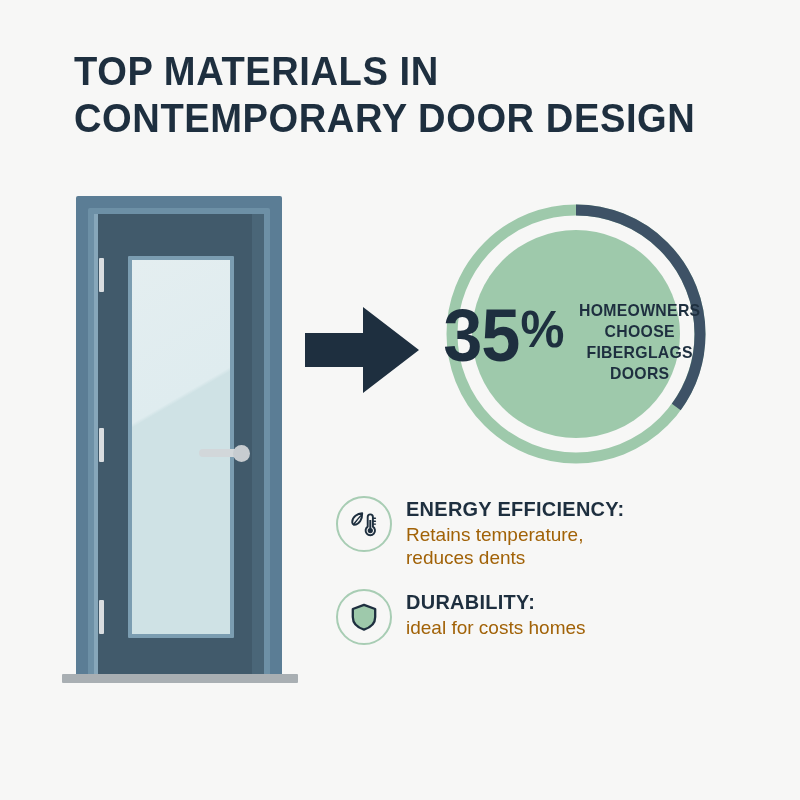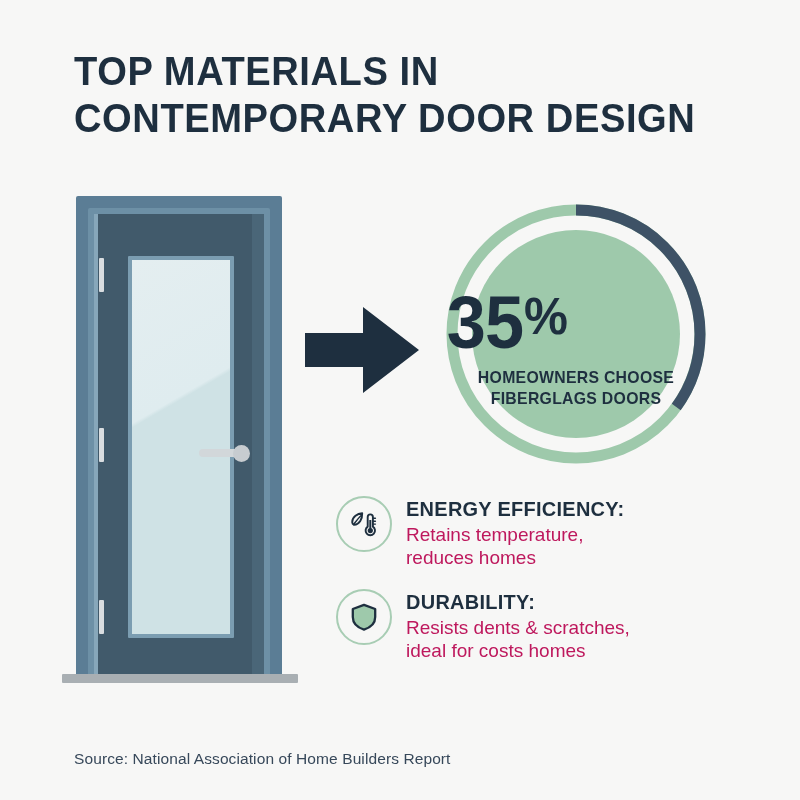--- a/index.html
+++ b/index.html
@@ -136,24 +136,24 @@
   
   .donut {
     position: absolute;
     left: 440px;
     top: 198px;
     width: 272px;
     height: 272px;
   }
   .donut-center-text {
     position: absolute;
-    left: 0; top: 16px;
+    left: 0; top: 4px;
     width: 272px; height: 272px;
     display: flex;
-    flex-direction: column;
+    align-items: center;
     justify-content: center;
     pointer-events: none;
   }
   .pct {
     font-family: "Liberation Sans Narrow", "Liberation Sans", sans-serif;
     font-weight: 700;
     font-size: 74px;
     line-height: 72px;
     color: #1e2f3f;
     letter-spacing: -1px;
@@ -208,21 +208,21 @@
     text-transform: uppercase;
     letter-spacing: 0.3px;
     transform: scaleX(0.95);
     transform-origin: left center;
   }
   .feature-desc {
     font-family: "Liberation Sans Narrow", "Liberation Sans", sans-serif;
     font-weight: 400;
     font-size: 19px;
     line-height: 23px;
-    color: #be185d;
+    color: #a16207;
     margin-top: 2px;
   }
 
   
   .source {
     position: absolute;
     left: 74px;
     top: 750px;
     font-family: "Liberation Sans Narrow", "Liberation Sans", sans-serif;
     font-size: 15.5px;
@@ -290,37 +290,35 @@
           <rect x="20.3" y="11.0" width="2.0" height="9.8" fill="#1e2f3f"></rect>
           <line x1="24.3" y1="9.3" x2="26.4" y2="9.3" stroke="#1e2f3f" stroke-width="1.4" stroke-linecap="round"></line>
           <line x1="24.3" y1="12.2" x2="26.4" y2="12.2" stroke="#1e2f3f" stroke-width="1.4" stroke-linecap="round"></line>
           <line x1="24.3" y1="15.1" x2="26.4" y2="15.1" stroke="#1e2f3f" stroke-width="1.4" stroke-linecap="round"></line>
         </svg>
       </div>
       <div class="feature-text">
         <div class="feature-title">ENERGY EFFICIENCY:</div>
         <div class="feature-desc">
           <div>Retains temperature,</div>
-          <div>reduces homes</div>
+          <div>reduces dents</div>
         </div>
       </div>
     </div>
 
     <div class="feature">
       <div class="feature-icon">
         <svg width="30" height="30" viewBox="0 0 30 30">
           <path d="M15,2.8 L26.2,7.0 L26.2,15.0 C26.2,21.4 21.3,25.6 15,27.6 C8.7,25.6 3.8,21.4 3.8,15.0 L3.8,7.0 Z" fill="#9ec9ab" stroke="#1e2f3f" stroke-width="2.3" stroke-linejoin="round"></path>
         </svg>
       </div>
       <div class="feature-text">
         <div class="feature-title">DURABILITY:</div>
         <div class="feature-desc">
-          <div>Resists dents &amp; scratches,</div>
           <div>ideal for costs homes</div>
         </div>
       </div>
     </div>
 
   </div>
 
-  <div class="source">Source: National Association of Home Builders Report</div>
 
 </div>
 
 </body></html>

